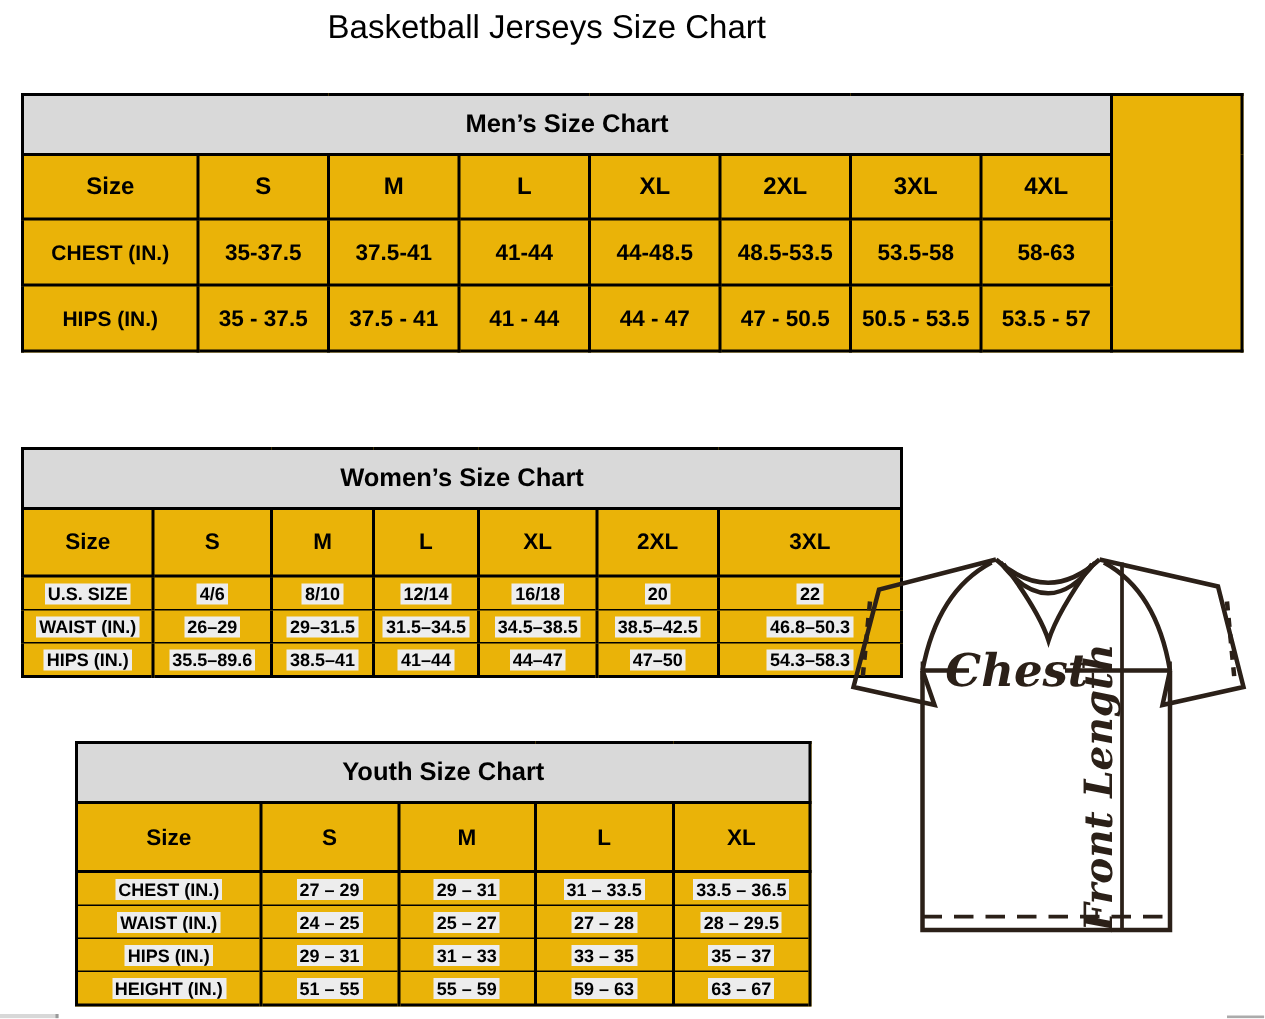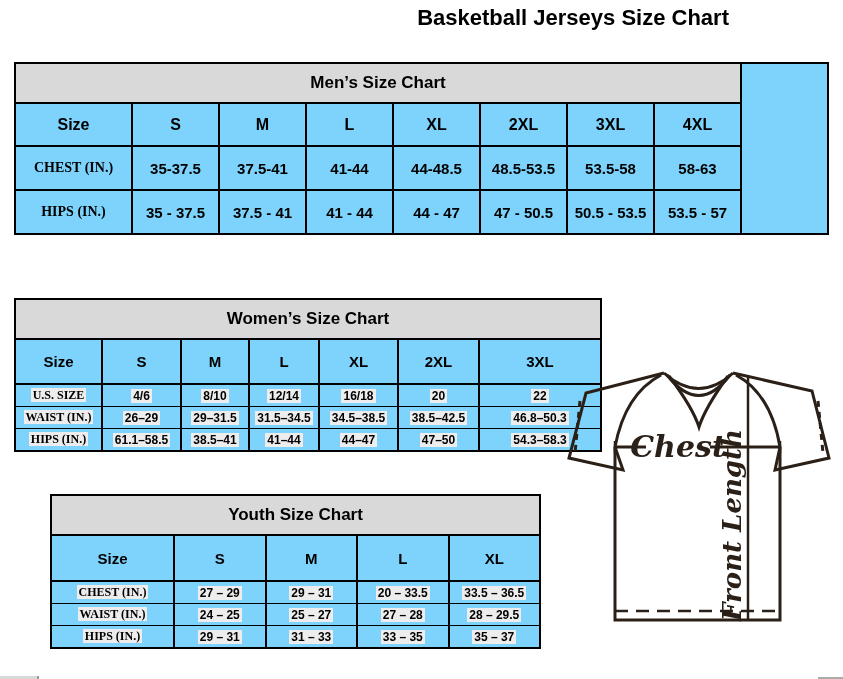--- a/index.html
+++ b/index.html
@@ -3,45 +3,45 @@
 <meta charset="utf-8">
 <style>
   html,body { margin:0; padding:0; background:#ffffff; }
   #page {
     position:relative; width:843px; height:679px; background:#ffffff;
     font-family:"Liberation Sans", sans-serif; color:#000;
     overflow:hidden;
   }
   #title {
     position:absolute; top:5px; left:0; width:729px;
-    text-align:right; font-size:22px; font-weight:bold;
+    text-align:center; font-size:22px; font-weight:normal;
     letter-spacing:0px;
   }
   table.sizetable {
     position:absolute; border-collapse:collapse; table-layout:fixed;
-    background:#7dd3fc; border:2px solid #000;
+    background:#eab308; border:2px solid #000;
   }
   table.sizetable th, table.sizetable td {
     border:2px solid #000; text-align:center; vertical-align:middle;
     font-weight:bold; padding:0; overflow:hidden; white-space:nowrap;
   }
   tr.caption-row th { background:#d9d9d9; font-size:17px; height:38px; }
   tr.size-row th { font-size:16px; }
   #mens { left:14px; top:62px; width:815px; }
   #mens tr.size-row th { height:41px; }
   #mens td { font-size:15px; height:42px; }
   #womens { left:14px; top:298px; width:588px; }
   #womens tr.size-row th { height:43px; font-size:15px; }
   #youth { left:14px; top:494px; width:491px;margin-left:36px; }
   #youth tr.size-row th { height:44px; font-size:15px; }
   tr.compact td, tr.compact th.rowlabel {
     font-size:12px; height:21px;
     border-top:1px solid #000; border-bottom:1px solid #000;
   }
-  th.rowlabel { font-size:12px;font-family:Liberation Serif, serif; }
+  th.rowlabel { font-size:12px; }
   #mens th.rowlabel { font-size:14px; }
   .hl { background:#ededed; padding:0 2px; }
   #jersey { position:absolute; left:557px; top:362px; }
   .frag { position:absolute; }
   #frag-left { left:0; top:676px; width:37px; height:3px; background:#d8d8d8; border-right:2px solid #9a9a9a; }
   #frag-right { left:818px; top:677px; width:25px; height:2px; background:#ababab; }
 </style>
 </head>
 <body>
 
@@ -134,21 +134,21 @@
       <th class="rowlabel"><span class="hl">WAIST (IN.)</span></th>
       <td><span class="hl">26–29</span></td>
       <td><span class="hl">29–31.5</span></td>
       <td><span class="hl">31.5–34.5</span></td>
       <td><span class="hl">34.5–38.5</span></td>
       <td><span class="hl">38.5–42.5</span></td>
       <td><span class="hl">46.8–50.3</span></td>
     </tr>
     <tr class="compact">
       <th class="rowlabel"><span class="hl">HIPS (IN.)</span></th>
-      <td><span class="hl">61.1–58.5</span></td>
+      <td><span class="hl">35.5–89.6</span></td>
       <td><span class="hl">38.5–41</span></td>
       <td><span class="hl">41–44</span></td>
       <td><span class="hl">44–47</span></td>
       <td><span class="hl">47–50</span></td>
       <td><span class="hl">54.3–58.3</span></td>
     </tr>
   </tbody>
     </table>
 
   <table id="youth" class="sizetable">
@@ -167,37 +167,44 @@
       <th>Size</th>
       <th>S</th>
       <th>M</th>
       <th>L</th>
       <th>XL</th>
     </tr>
     <tr class="compact">
       <th class="rowlabel"><span class="hl">CHEST (IN.)</span></th>
       <td><span class="hl">27 – 29</span></td>
       <td><span class="hl">29 – 31</span></td>
-      <td><span class="hl">20 – 33.5</span></td>
+      <td><span class="hl">31 – 33.5</span></td>
       <td><span class="hl">33.5 – 36.5</span></td>
     </tr>
     <tr class="compact">
       <th class="rowlabel"><span class="hl">WAIST (IN.)</span></th>
       <td><span class="hl">24 – 25</span></td>
       <td><span class="hl">25 – 27</span></td>
       <td><span class="hl">27 – 28</span></td>
       <td><span class="hl">28 – 29.5</span></td>
     </tr>
     <tr class="compact">
       <th class="rowlabel"><span class="hl">HIPS (IN.)</span></th>
       <td><span class="hl">29 – 31</span></td>
       <td><span class="hl">31 – 33</span></td>
       <td><span class="hl">33 – 35</span></td>
       <td><span class="hl">35 – 37</span></td>
     </tr>
+    <tr class="compact">
+      <th class="rowlabel"><span class="hl">HEIGHT (IN.)</span></th>
+      <td><span class="hl">51 – 55</span></td>
+      <td><span class="hl">55 – 59</span></td>
+      <td><span class="hl">59 – 63</span></td>
+      <td><span class="hl">63 – 67</span></td>
+    </tr>
   </tbody>
     </table>
 
   <svg id="jersey" width="285" height="268" viewBox="0 0 285 268">
     <g stroke="#2b2018" stroke-width="3" fill="none">
 
       <path d="M107,11 L29,31 L12,96 L66,108 L58,85"></path>
       <path d="M58,85 L58,258 L223,258 L223,85"></path>
       <path d="M223,85 L218,108 L272,96 L255,29 L176,11"></path>
 

